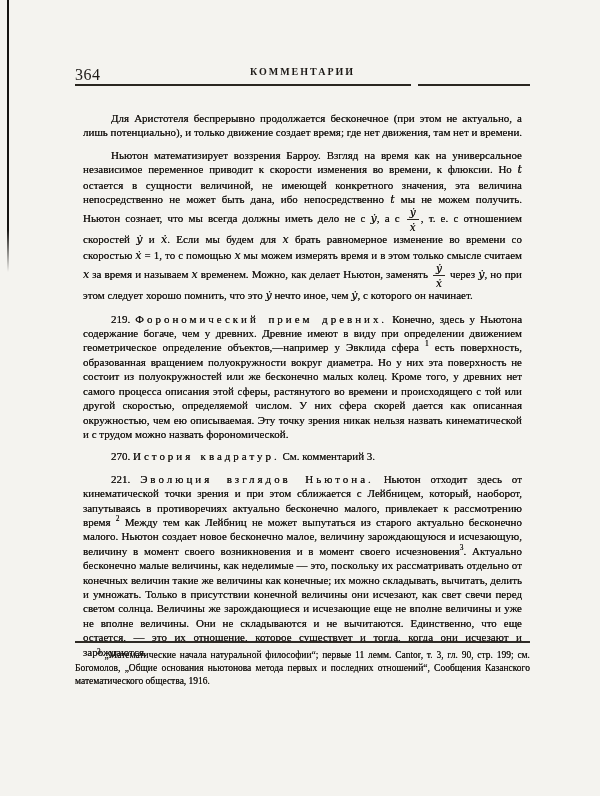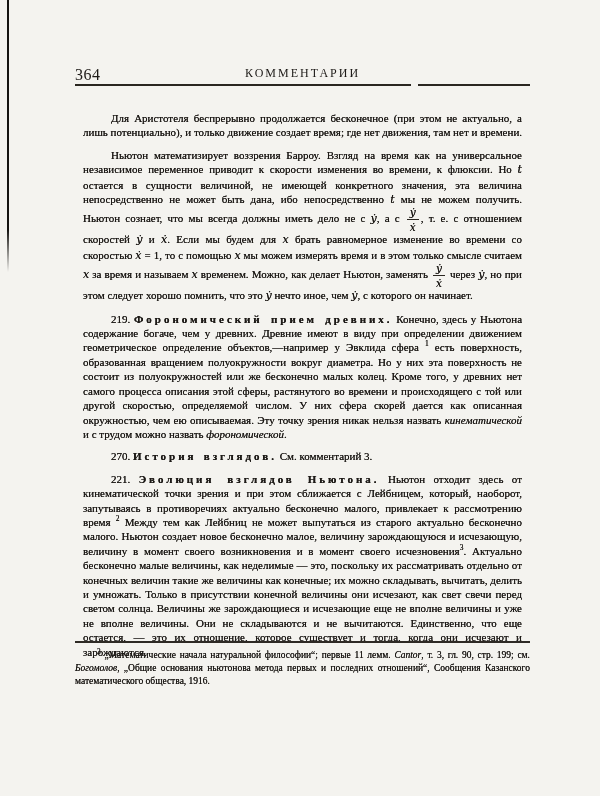--- a/index.html
+++ b/index.html
@@ -19,39 +19,39 @@
   }
   .header{
     position:absolute;left:75px;top:66px;width:455px;height:15px;
   }
   .pagenum{
     position:absolute;left:0;top:0;
     font-size:16px;letter-spacing:0.5px;
   }
   .running{
     position:absolute;left:0;right:0;top:0;text-align:center;
-    font-size:12px;letter-spacing:2px;font-weight:normal;
+    font-size:10px;letter-spacing:2px;font-weight:bold;
   }
   .header-rule{
     position:absolute;left:75px;top:84px;width:455px;height:2px;
     background:linear-gradient(90deg,#2a2620 0,#2a2620 336px,rgba(0,0,0,0) 336px,rgba(0,0,0,0) 343px,#2a2620 343px);
   }
   .bodytext{
     position:absolute;left:75px;top:103px;width:455px;
     font-size:11px;line-height:14.4px;
     text-align:justify;
     text-shadow:0 0 0.4px currentColor;
   }
   .para{margin:8px;text-indent:28px;}
-  .it{font-style:italic;}
+  .it{}
   .var{
     font-style:italic;
     font-family:"DejaVu Serif","Liberation Serif",serif;
   }
-  .spaced{letter-spacing:0.27em;word-spacing:0.15em;font-weight:bold;}
+  .spaced{letter-spacing:0.27em;word-spacing:0.15em;}
   sup.fnref{font-size:7.5px;line-height:0;}
   .frac{
     display:inline-block;vertical-align:middle;text-align:center;
     font-family:"DejaVu Serif","Liberation Serif",serif;
     font-style:italic;font-size:10.5px;line-height:1;
     margin:0 2px;text-indent:0;
   }
   .frac .num{display:block;border-bottom:1px solid #2a2620;padding:0 3px 1.5px;}
   .frac .den{display:block;padding-top:1.5px;}
   .fn-rule{
@@ -75,21 +75,21 @@
   <div class="header">
     <span class="pagenum">364</span>
     <span class="running">КОММЕНТАРИИ</span>
   </div>
   <div class="header-rule"></div>
 
   <div class="bodytext" id="bodytext">
       <p class="para"><span class="txt">Для Аристотеля беспрерывно продолжается бесконечное (при этом не актуально, а лишь потенциально), и только движение создает время; где нет движения, там нет и времени.</span></p>
       <p class="para"><span class="txt">Ньютон математизирует воззрения Барроу. Взгляд на время как на универсальное независимое переменное приводит к скорости изменения во времени, к флюксии. Но </span><span class="var">t</span><span class="txt"> остается в сущности величиной, не имеющей конкретного значения, эта величина непосредственно не может быть дана, ибо непосредственно </span><span class="var">t</span><span class="txt"> мы не можем получить. Ньютон сознает, что мы всегда должны иметь дело не с </span><span class="var">ẏ</span><span class="txt">, а с </span><span class="frac"><span class="num">ẏ</span><span class="den">ẋ</span></span><span class="txt">, т. е. с отношением скоростей </span><span class="var">ẏ</span><span class="txt"> и </span><span class="var">ẋ</span><span class="txt">. Если мы будем для </span><span class="var">x</span><span class="txt"> брать равномерное изменение во времени со скоростью </span><span class="var">ẋ</span><span class="txt"> = 1, то с помощью </span><span class="var">x</span><span class="txt"> мы можем измерять время и в этом только смысле считаем </span><span class="var">x</span><span class="txt"> за время и называем </span><span class="var">x</span><span class="txt"> временем. Можно, как делает Ньютон, заменять </span><span class="frac"><span class="num">ẏ</span><span class="den">ẋ</span></span><span class="txt"> через </span><span class="var">ẏ</span><span class="txt">, но при этом следует хорошо помнить, что это </span><span class="var">ẏ</span><span class="txt"> нечто иное, чем </span><span class="var">ẏ</span><span class="txt">, с которого он начинает.</span></p>
       <p class="para"><span class="txt">219. </span><span class="spaced">Форономический прием древних.</span><span class="txt"> Конечно, здесь у Ньютона содержание богаче, чем у древних. Древние имеют в виду при определении движением геометрическое определение объектов,—например у Эвклида сфера </span><sup class="fnref">1</sup><span class="txt"> есть поверхность, образованная вращением полуокружности вокруг диаметра. Но у них эта поверхность не состоит из полуокружностей или же бесконечно малых колец. Кроме того, у древних нет самого процесса описания этой сферы, растянутого во времени и происходящего с той или другой скоростью, определяемой числом. У них сфера скорей дается как описанная окружностью, чем ею описываемая. Эту точку зрения никак нельзя назвать </span><span class="it">кинематической</span><span class="txt"> и с трудом можно назвать </span><span class="it">форономической</span><span class="txt">.</span></p>
-      <p class="para"><span class="txt">270. </span><span class="spaced">История взглядов.</span><span class="txt"> См. комментарий 3.</span></p>
+      <p class="para"><span class="txt">270. </span><span class="spaced">История квадратур.</span><span class="txt"> См. комментарий 3.</span></p>
       <p class="para"><span class="txt">221. </span><span class="spaced">Эволюция взглядов Ньютона.</span><span class="txt"> Ньютон отходит здесь от кинематической точки зрения и при этом сближается с Лейбницем, который, наоборот, запутываясь в противоречиях актуально бесконечно малого, привлекает к рассмотрению время </span><sup class="fnref">2</sup><span class="txt"> Между тем как Лейбниц не может выпутаться из старого актуально бесконечно малого. Ньютон создает новое бесконечно малое, величину зарождающуюся и исчезающую, величину в момент своего возникновения и в момент своего исчезновения</span><sup class="fnref">3</sup><span class="txt">. Актуально бесконечно малые величины, как неделимые — это, поскольку их рассматривать отдельно от конечных величин такие же величины как конечные; их можно складывать, вычитать, делить и умножать. Только в присутствии конечной величины они исчезают, как свет свечи перед светом солнца. Величины же зарождающиеся и исчезающие еще не вполне величины и уже не вполне величины. Они не складываются и не вычитаются. Единственно, что еще остается, — это их отношение, которое существует и тогда, когда они исчезают и зарождаются.</span></p>
     </div>
 
   <div class="fn-rule"></div>
   <div class="footnotes" id="footnotes">
       <p class="fnline"><sup class="fnref">3</sup><span class="txt"> „Математические начала натуральной философии“; первые 11 лемм. </span><span class="it">Cantor</span><span class="txt">, т. 3, гл. 90, стр. 199; см. </span><span class="it">Богомолов</span><span class="txt">, „Общие основания ньютонова метода первых и последних отношений“, Сообщения Казанского математического общества, 1916.</span></p>
     </div>
 </div>
 
 </body></html>

